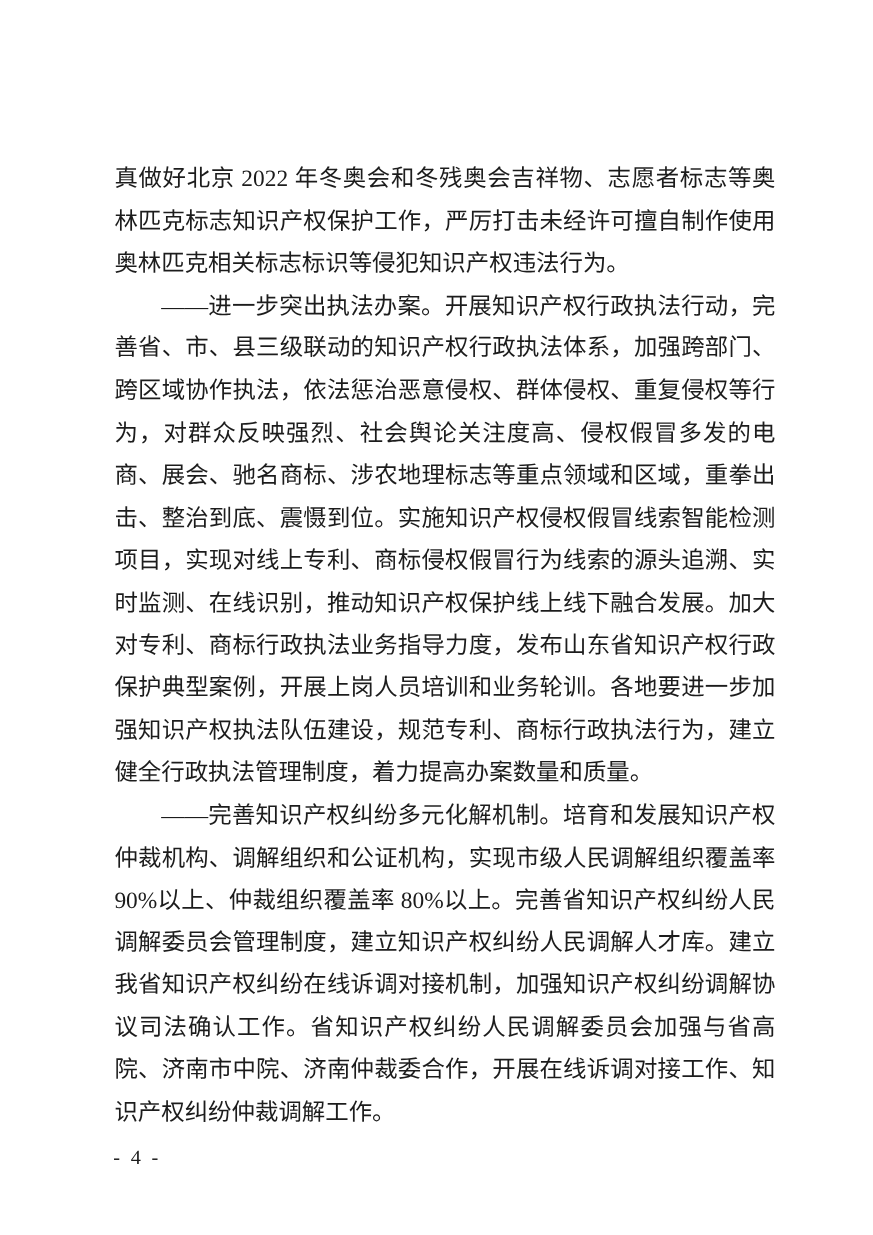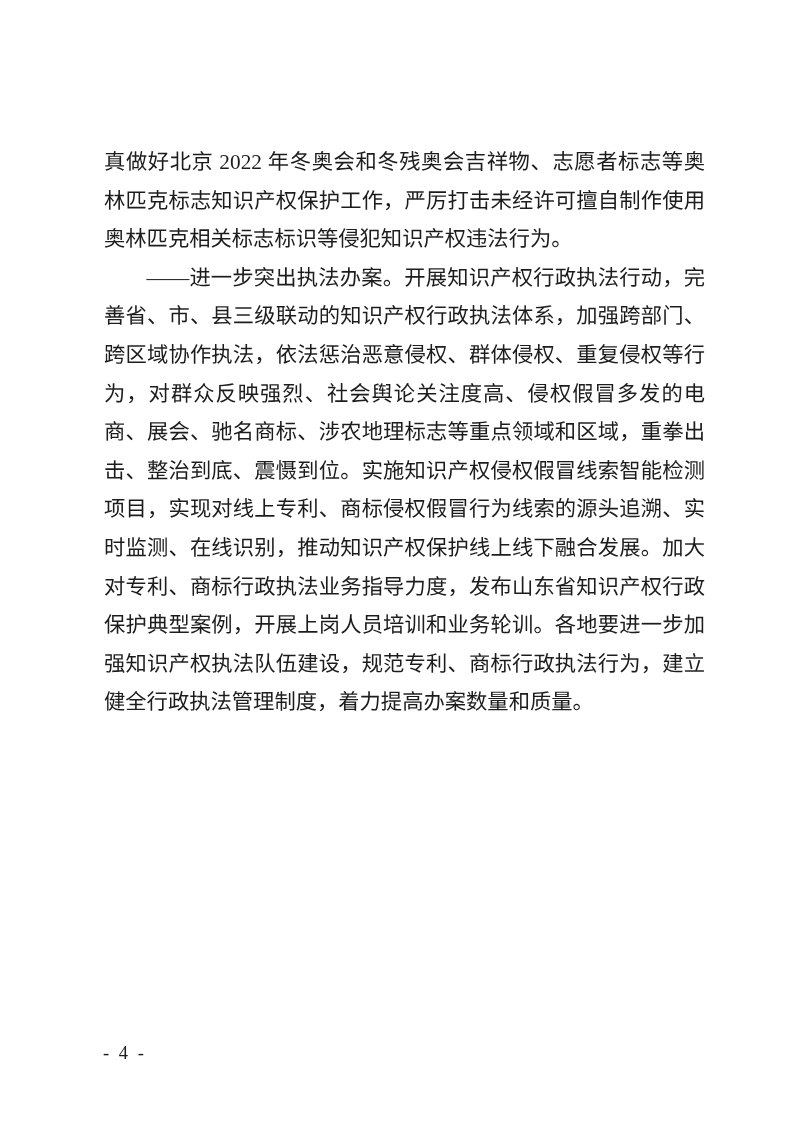--- a/index.html
+++ b/index.html
@@ -53,17 +53,18 @@
 </head>
 <body>
 
 <div class="page">
   <div class="content">
 
     <p class="para"><span>真做好北京 2022 年冬奥会和冬残奥会吉祥物、志愿者标志等奥林匹克标志知识产权保护工作，严厉打击未经许可擅自制作使用奥林匹克相关标志标识等侵犯知识产权违法行为。</span></p>
 
     <p class="para indent"><span class="bold-lead">——进一步突出执法办案。</span><span>开展知识产权行政执法行动，完善省、市、县三级联动的知识产权行政执法体系，加强跨部门、跨区域协作执法，依法惩治恶意侵权、群体侵权、重复侵权等行为，对群众反映强烈、社会舆论关注度高、侵权假冒多发的电商、展会、驰名商标、涉农地理标志等重点领域和区域，重拳出击、整治到底、震慑到位。实施知识产权侵权假冒线索智能检测项目，实现对线上专利、商标侵权假冒行为线索的源头追溯、实时监测、在线识别，推动知识产权保护线上线下融合发展。加大对专利、商标行政执法业务指导力度，发布山东省知识产权行政保护典型案例，开展上岗人员培训和业务轮训。各地要进一步加强知识产权执法队伍建设，规范专利、商标行政执法行为，建立健全行政执法管理制度，着力提高办案数量和质量。</span></p>
 
+    <p class="para indent"><span class="bold-lead">——完善知识产权纠纷多元化解机制。</span><span>培育和发展知识产权仲裁机构、调解组织和公证机构，实现市级人民调解组织覆盖率 90%以上、仲裁组织覆盖率 80%以上。完善省知识产权纠纷人民调解委员会管理制度，建立知识产权纠纷人民调解人才库。建立我省知识产权纠纷在线诉调对接机制，加强知识产权纠纷调解协议司法确认工作。省知识产权纠纷人民调解委员会加强与省高院、济南市中院、济南仲裁委合作，开展在线诉调对接工作、知识产权纠纷仲裁调解工作。</span></p>
 
   </div>
 
   <div class="page-number">- 4 -</div>
 </div>
 
 </body></html>

